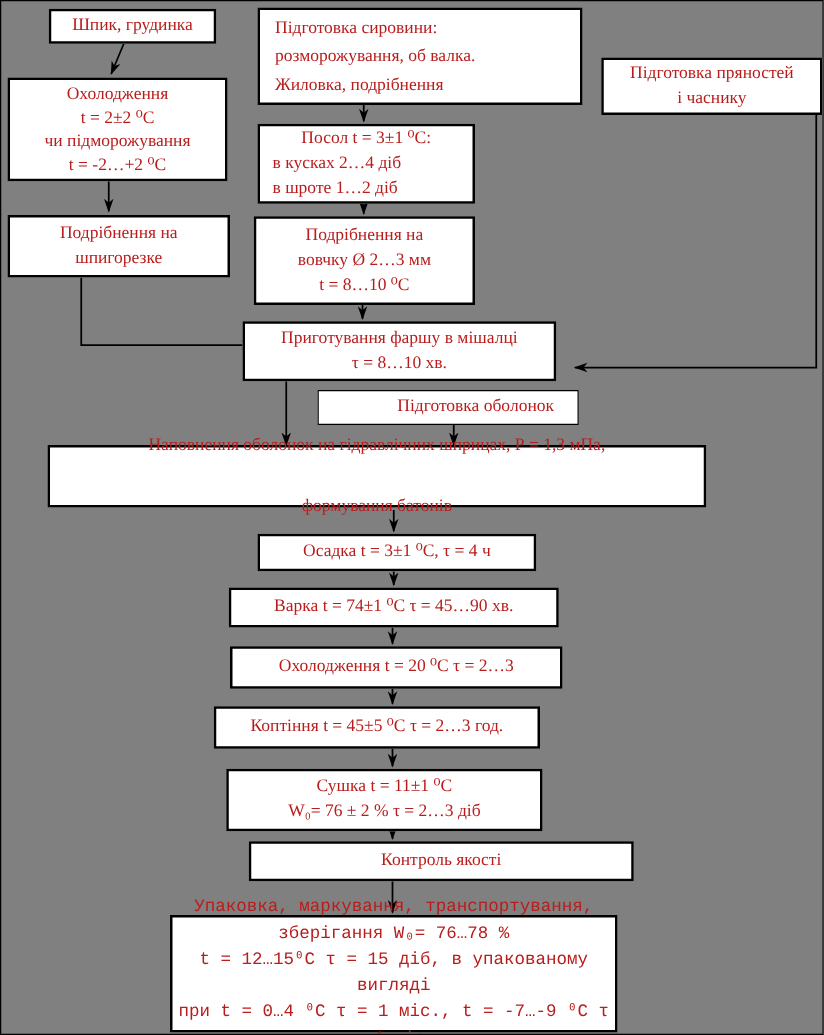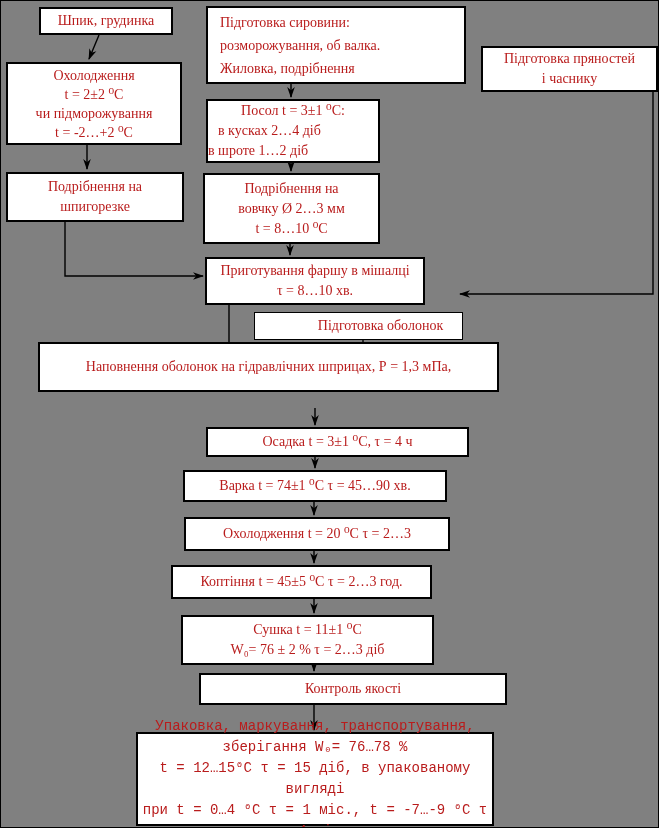--- a/index.html
+++ b/index.html
@@ -68,48 +68,49 @@
   <div class="box lh19" style="left:5px;top:61px;width:176px;height:83px;">
     <div class="ln">Охолодження</div>
     <div class="ln">t = 2±2 ⁰С</div>
     <div class="ln">чи підморожування</div>
     <div class="ln">t = -2…+2 ⁰С</div>
   </div>
 
   <div class="box" style="left:205px;top:98px;width:174px;height:64px;">
     <div class="ln">Посол t = 3±1 ⁰С:</div>
     <div class="ln left" style="padding-left:10px;">в кусках 2…4 діб</div>
-    <div class="ln left" style="padding-left:0;">в шроте 1…2 діб</div>
+    <div class="ln left" style="padding-left:10px;">в шроте 1…2 діб</div>
   </div>
 
   <div class="box" style="left:5px;top:171px;width:178px;height:50px;">
     <div class="ln">Подрібнення на</div>
     <div class="ln">шпигорезке</div>
   </div>
 
   <div class="box" style="left:202px;top:172px;width:177px;height:71px;">
     <div class="ln">Подрібнення на</div>
     <div class="ln">вовчку Ø 2…3 мм</div>
     <div class="ln">t = 8…10 ⁰С</div>
   </div>
 
-  <div class="box" style="left:204px;top:256px;width:220px;height:48px;">
+  <div class="box" style="left:193px;top:256px;width:251px;height:48px;">
     <div class="ln">Приготування фаршу в мішалці</div>
     <div class="ln">τ = 8…10 хв.</div>
   </div>
 
   <div class="box" style="left:253px;top:311px;width:209px;height:28px;border-width:1px;padding-left:44px;">
     <div class="ln">Підготовка оболонок</div>
   </div>
 
-  <div class="box" style="left:37px;top:341px;width:461px;height:50px;gap:29px;">
+  <div class="box" style="left:37px;top:355px;width:527px;height:50px;gap:29px;">
     <div class="ln">Наповнення оболонок на гідравлічних шприцах, Р = 1,3 мПа,</div>
+    <div class="ln">формування батонів</div>
   </div>
 
-  <div class="box" style="left:205px;top:426px;width:263px;height:30px;">
+  <div class="box" style="left:205px;top:426px;width:223px;height:30px;">
     <div class="ln">Осадка t = 3±1 ⁰С, τ = 4 ч</div>
   </div>
 
   <div class="box" style="left:182px;top:469px;width:264px;height:32px;">
     <div class="ln">Варка t = 74±1 ⁰С τ = 45…90 хв.</div>
   </div>
 
   <div class="box" style="left:183px;top:516px;width:266px;height:34px;">
     <div class="ln">Охолодження t = 20 ⁰С τ = 2…3</div>
   </div>

